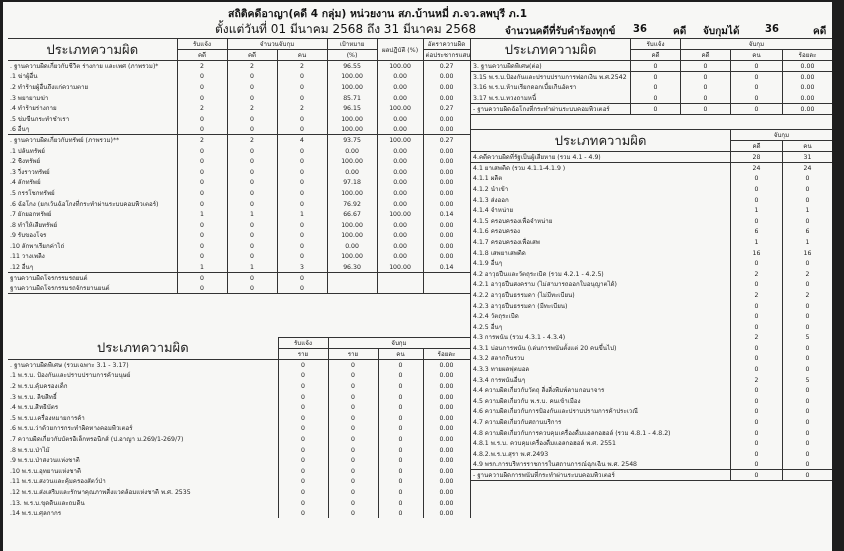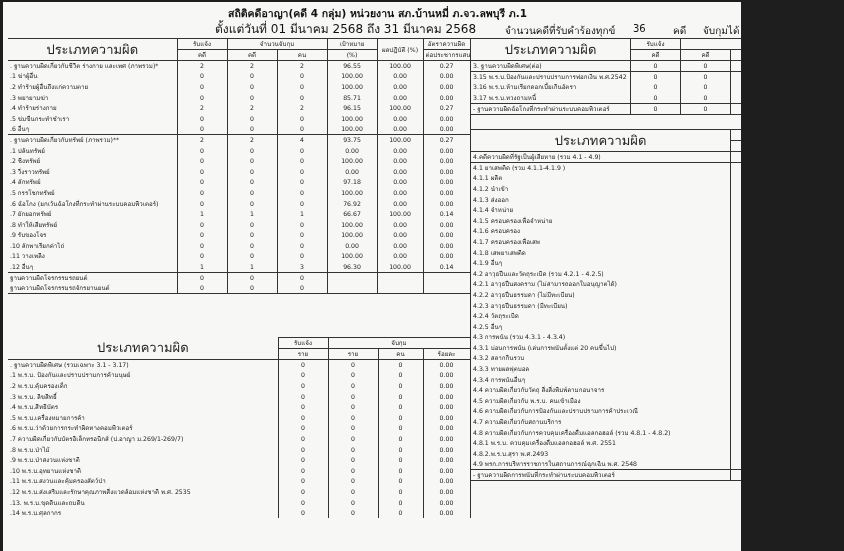--- a/index.html
+++ b/index.html
@@ -1,25 +1,25 @@
 <!DOCTYPE html>
 <html><head>
 <meta charset="utf-8">
 <style>
   * { box-sizing: border-box; margin: 0; padding: 0; }
   html, body { width: 844px; height: 551px; overflow: hidden; background: #1e1e1e; }
   body { font-family: "DejaVu Sans", sans-serif; color: #222; position: relative; }
   .paper {
-    position: absolute; left: 3px; top: 2px; width: 738px; height: 549px;
+    position: absolute; left: 3px; top: 2px; width: 829px; height: 549px;
     background: #f7f7f5; overflow: hidden;
   }
   .abs { position: absolute; }
   .title { font-size: 10.5px; font-weight: bold; top: 3px; left: 225px; white-space: nowrap; color: #111; }
   .subtitle { font-size: 12px; top: 17px; left: 212px; white-space: nowrap; color: #111; text-align: right; }
-  .hdr-right { font-size: 10px; top: 21px; white-space: nowrap; color: #111; }
+  .hdr-right { font-size: 10px; top: 21px; white-space: nowrap; color: #111; font-weight: bold; }
   table { border-collapse: collapse; position: absolute; table-layout: fixed; }
   td, th { border-left: 1px solid #333; border-right: 1px solid #333; font-size: 6.2px; font-weight: normal;
            height: 10.6px; line-height: 10px; white-space: nowrap; overflow: hidden; text-align: center; padding: 0 2px; }
   th { border-top: 1px solid #333; border-bottom: 1px solid #333; }
   td.lbl { text-align: left; border-left: none; }
   tr.sep td { border-top: 1px solid #333; }
   tr.sep-b td { border-bottom: 1px solid #333; }
   .num { text-align: center; }
   .big-hdr { font-size: 13px; }
 </style>

